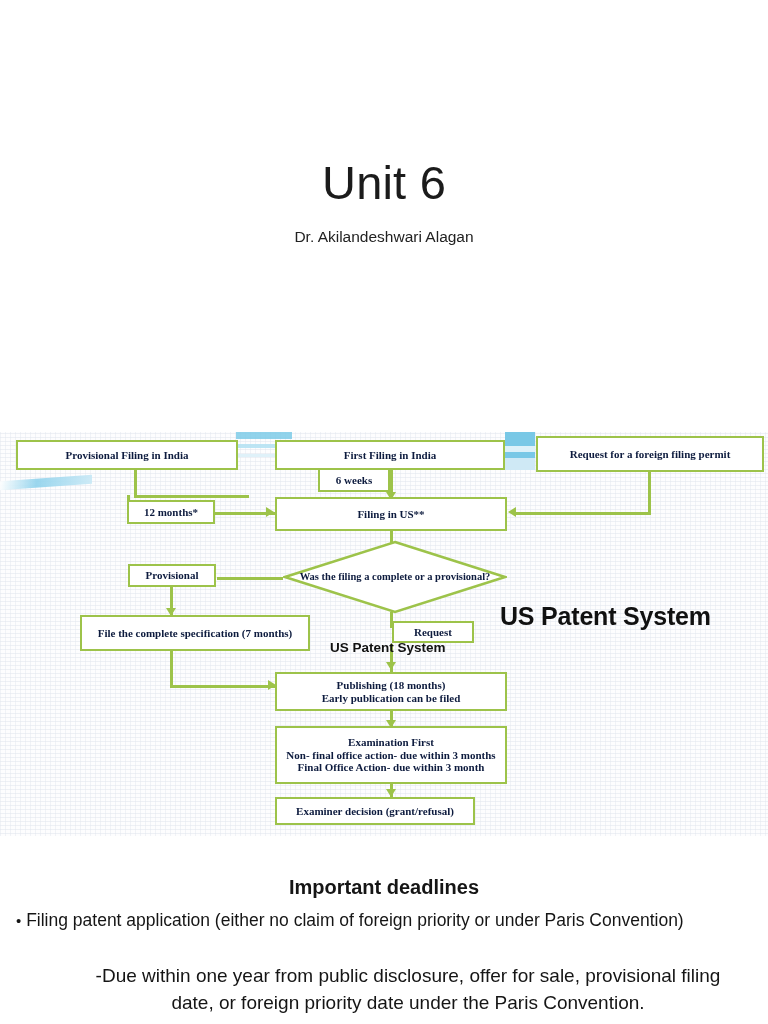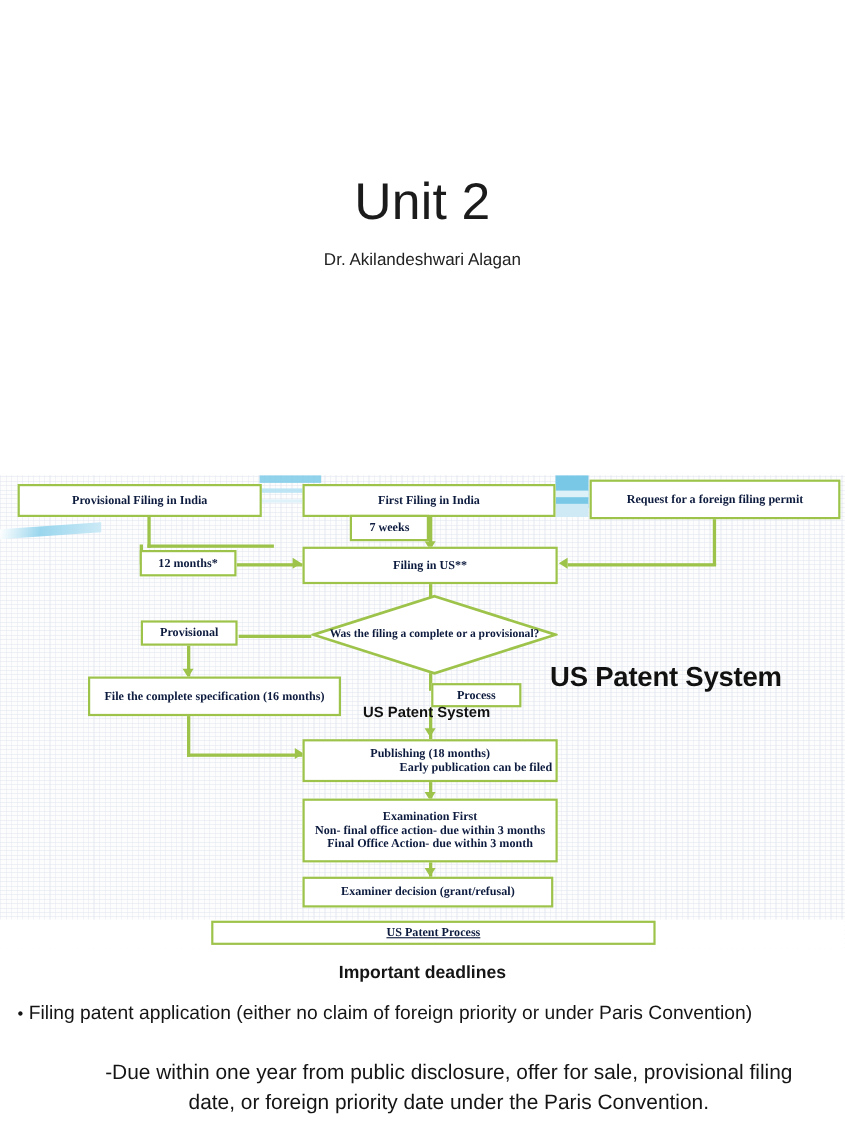--- a/index.html
+++ b/index.html
@@ -128,21 +128,21 @@
   .heading-big { left: 500px; top: 170px; font-size: 25px; letter-spacing: -0.2px; }
   .heading-small { left: 330px; top: 208px; font-size: 13.5px; }
 
   .underline-text { text-decoration: underline; }
 
   
   .deadlines-title {
     position: absolute;
     left: 0; top: 876px; width: 768px;
     text-align: center;
-    font-size: 16px;
+    font-size: 20px;
     font-weight: bold;
     color: #151515;
   }
   .bullet {
     position: absolute;
     left: 16px; top: 908px; width: 730px;
     font-size: 17.5px;
     line-height: 1.38;
     color: #151515;
     text-align: justify;
@@ -163,21 +163,21 @@
     line-height: 1.38;
     color: #c9c9c9;
     overflow: hidden;
     height: 10px;
     white-space: nowrap;
   }
 </style>
 </head>
 <body>
 
-<div class="slide-title">Unit 2</div>
+<div class="slide-title">Unit 6</div>
 <div class="slide-subtitle">Dr. Akilandeshwari Alagan</div>
 
 <div class="figure">
 
   <div class="ribbon rb1"></div>
   <div class="ribbon rb2"></div>
   <div class="ribbon rb3"></div>
   <div class="ribbon rb4"></div>
   <div class="ribbon rb5"></div>
   <div class="ribbon rb6"></div>
@@ -225,21 +225,21 @@
 
   <div class="node" style="left:275px; top:8px; width:230px; height:30px;">
     <span>First Filing in India</span>
   </div>
 
   <div class="node" style="left:536px; top:4px; width:228px; height:36px;">
     <span>Request for a foreign filing permit</span>
   </div>
 
   <div class="node" style="left:318px; top:36px; width:72px; height:24px;">
-    <span>7 weeks</span>
+    <span>6 weeks</span>
   </div>
 
   <div class="node" style="left:127px; top:68px; width:88px; height:24px;">
     <span>12 months*</span>
   </div>
 
   <div class="node" style="left:275px; top:65px; width:232px; height:34px;">
     <span>Filing in US**</span>
   </div>
 
@@ -248,49 +248,46 @@
       <polygon points="112,2 222,37 112,72 2,37" fill="#ffffff" stroke="#9dc34a" stroke-width="2.5"></polygon>
     </svg>
     <div class="dtext">Was the filing a complete or a provisional?</div>
   </div>
 
   <div class="node" style="left:128px; top:132px; width:88px; height:23px;">
     <span>Provisional</span>
   </div>
 
   <div class="node" style="left:392px; top:189px; width:82px; height:22px;">
-    <span>Process</span>
+    <span>Request</span>
   </div>
 
   <div class="node" style="left:80px; top:183px; width:230px; height:36px;">
-    <span>File the complete specification (16 months)</span>
+    <span>File the complete specification (7 months)</span>
   </div>
 
   <div class="node" style="left:275px; top:240px; width:232px; height:39px;">
     <span>
       <span style="display:block;">Publishing (18 months)</span>
-      <span style="display:block;text-align:right;">Early publication can be filed</span>
+      <span style="display:block;">Early publication can be filed</span>
     </span>
   </div>
 
   <div class="node" style="left:275px; top:294px; width:232px; height:58px;">
     <span>
       <span style="display:block;">Examination First</span>
       <span style="display:block;">Non- final office action-  due within 3 months</span>
       <span style="display:block;">Final  Office Action- due within 3 month</span>
     </span>
   </div>
 
-  <div class="node" style="left:275px; top:365px; width:228px; height:28px;">
+  <div class="node" style="left:275px; top:365px; width:200px; height:28px;">
     <span>Examiner decision (grant/refusal)</span>
   </div>
 
-  <div class="node" style="left:192px; top:405px; width:404px; height:22px;">
-    <span class="underline-text">US Patent Process</span>
-  </div>
 
   <div class="fig-heading heading-big">US Patent System</div>
   <div class="fig-heading heading-small">US Patent System</div>
 
   <div class="figure-fade"></div>
 </div>
 
 <div class="deadlines-title">Important deadlines</div>
 
 <div class="bullet">

